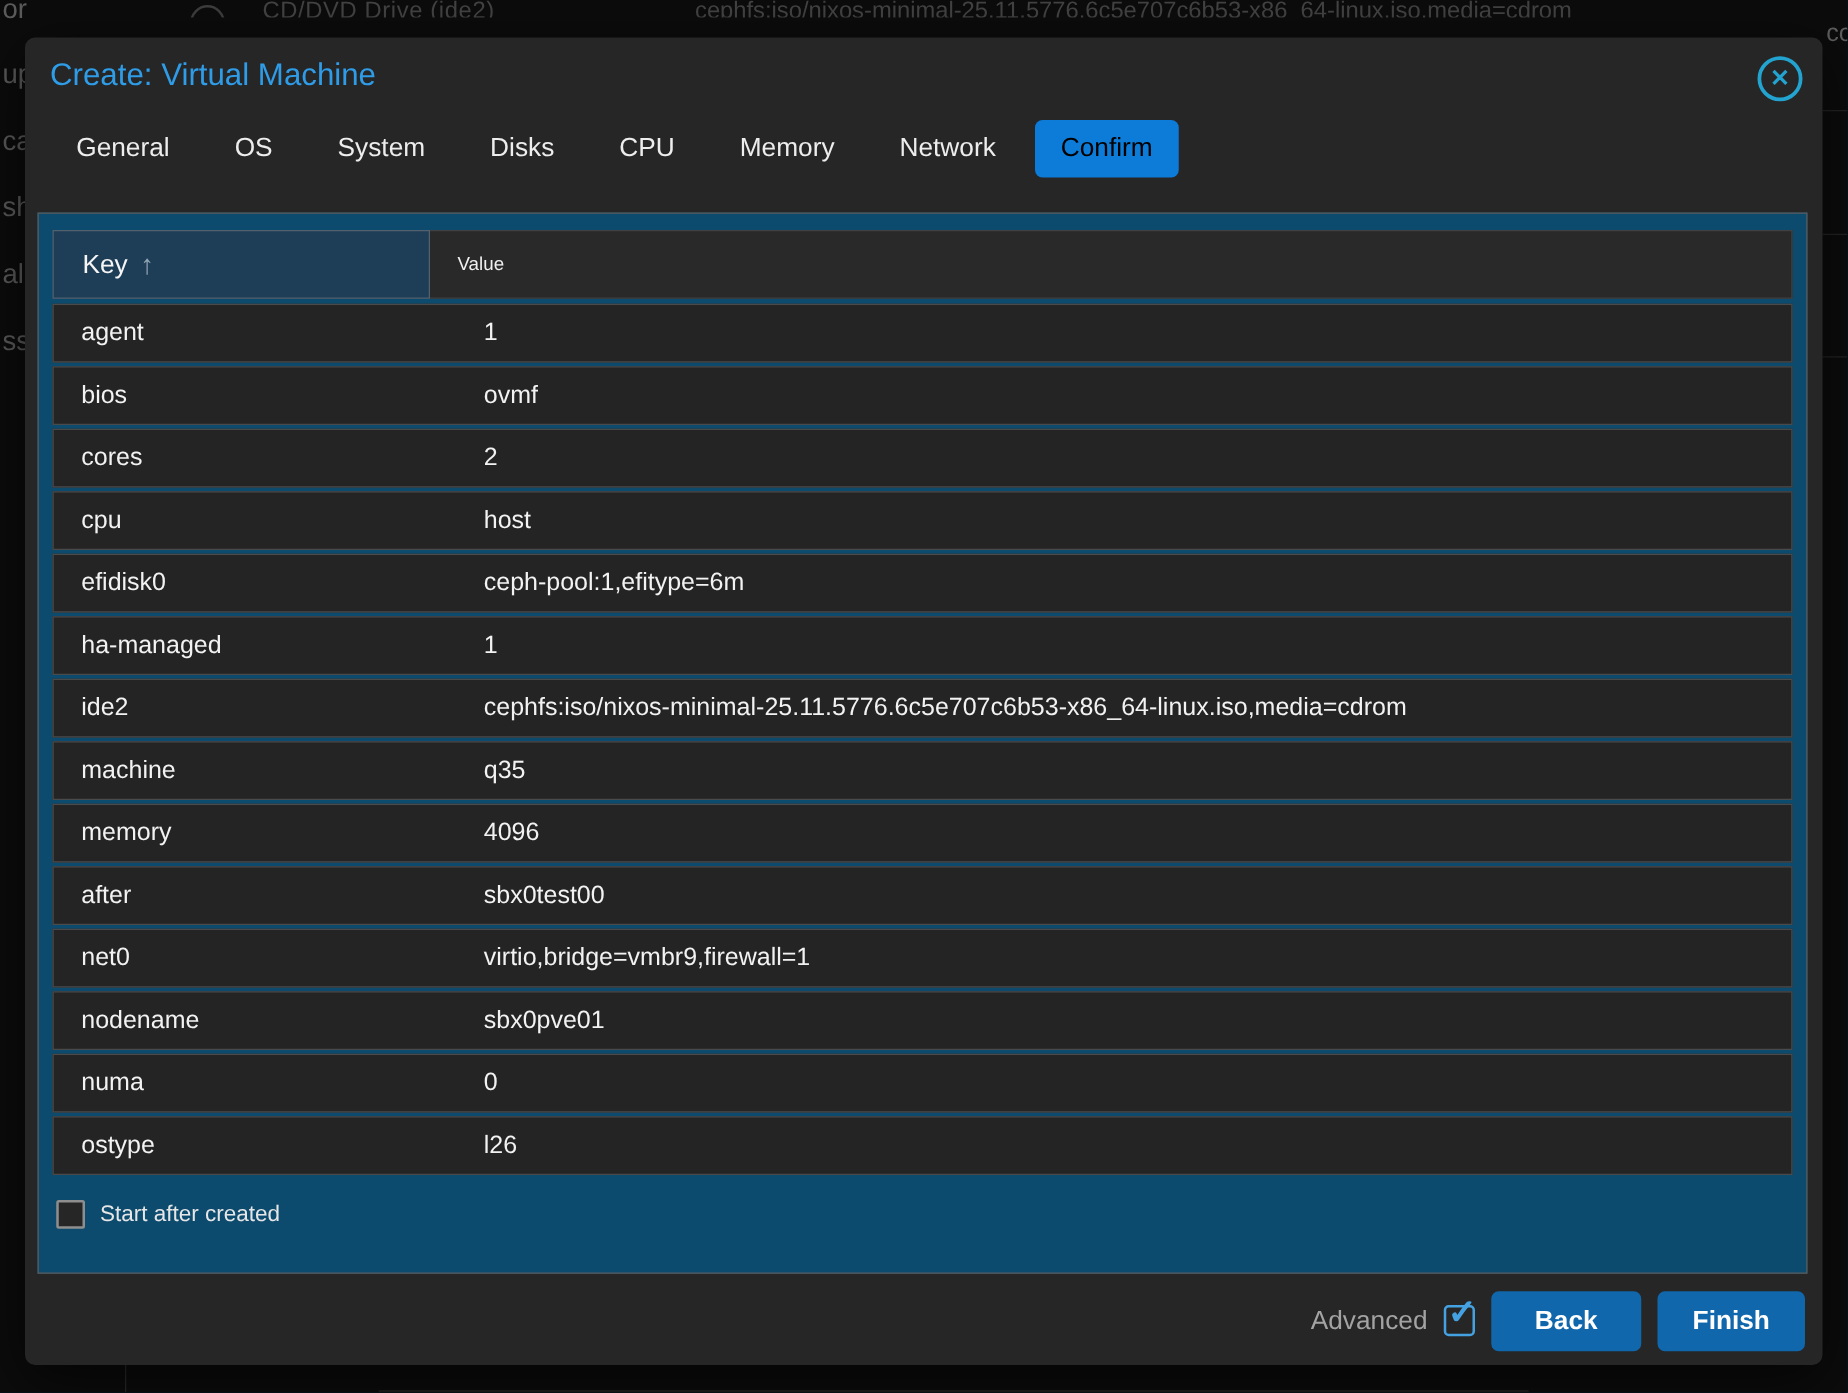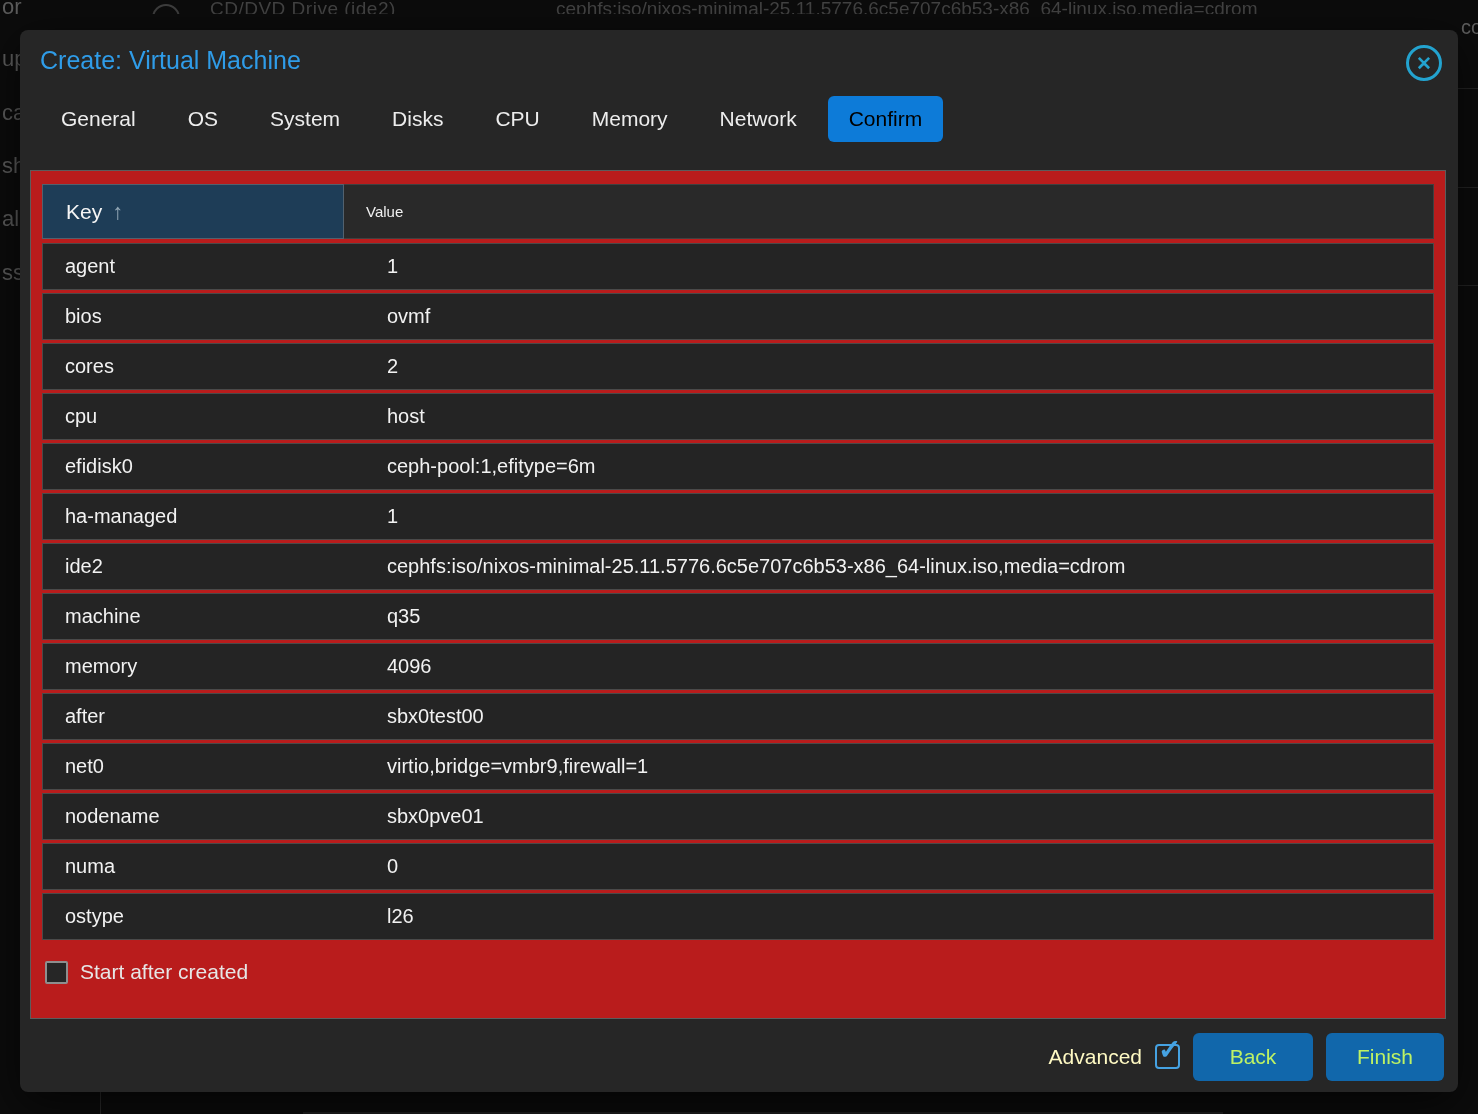--- a/index.html
+++ b/index.html
@@ -42,21 +42,21 @@
     font-size: 19px; font-weight: bold; box-sizing: border-box; cursor: pointer;
   }
 
   .tabs { position: absolute; left: 20px; top: 66px; display: flex; align-items: center; }
   .tab { padding: 11px 21px; margin-right: 10px; font-size: 21px; color: #ededed;
     border-radius: 6px; cursor: pointer; white-space: nowrap; }
   .tab.active { background: var(--active-tab-blue, #0d7bd8); color: #000000; }
 
   .panel {
     position: absolute; left: 10px; top: 140px; width: 1416px; height: 849px;
-    background: #b91c1c; border: 1px solid #5c5c5c; box-sizing: border-box;
+    background: #0c4a6e; border: 1px solid #5c5c5c; box-sizing: border-box;
   }
 
   .grid { position: absolute; left: 11px; top: 13px; width: 1392px; }
   .grid-header { display: flex; height: 55px; margin-bottom: 4px; }
   .gh-key {
     width: 302px; background: var(--key-header-bg, #1e3d57);
     border: 1px solid #52616e; box-sizing: border-box;
     display: flex; align-items: center; padding-left: 23px;
     font-size: 21px; color: #f5f5f5; cursor: pointer;
   }
@@ -71,36 +71,36 @@
     border: 1px solid #4a4a4a; box-sizing: border-box; align-items: center;
     font-size: 20px; color: #f2f2f2; cursor: default;
   }
   .gr-key { width: 300px; padding-left: 22px; }
   .gr-value { flex: 1; padding-left: 22px; white-space: nowrap; }
 
   .start-row { position: absolute; left: 14px; top: 789px; display: flex;
     align-items: center; gap: 12px; }
   .start-checkbox { width: 23px; height: 23px; border: 2px solid #8e8e8e; border-radius: 2px;
     background: #262626; box-sizing: border-box; cursor: pointer; }
-  .start-label { font-size: 21px; color: #e6e6e6; }
+  .start-label { font-size: 18px; color: #e6e6e6; }
 
   .footer {
     position: absolute; left: 0; right: 0; top: 991px; height: 71px;
     display: flex; align-items: center; justify-content: flex-end;
     padding-right: 14px; gap: 13px; box-sizing: border-box;
   }
-  .adv-label { font-size: 21px; color: #fef9c3; }
+  .adv-label { font-size: 21px; color: #a3a3a3; }
   .adv-checkbox { position: relative; width: 25px; height: 25px;
     border: 2px solid var(--checkbox-blue, #45a2e2); border-radius: 4px;
     box-sizing: border-box; cursor: pointer; }
   .adv-check-icon { position: absolute; left: 1px; top: -10px; font-size: 28px;
     font-weight: bold; color: var(--checkbox-blue, #45a2e2); line-height: 1; }
   .btn { height: 48px; border-radius: 6px; background: var(--button-blue, #1167ab);
-    color: #bef264; font-size: 21px; display: flex; align-items: center;
-    justify-content: center; cursor: pointer; }
+    color: #ffffff; font-size: 21px; display: flex; align-items: center;
+    justify-content: center; cursor: pointer; font-weight: bold; }
   .btn-back { width: 120px; }
   .btn-finish { width: 118px; }
 </style>
 </head>
 <body>
 
 <div class="screen">
 
   <div class="bg-top-row">
     <span class="bg-circle"></span>

